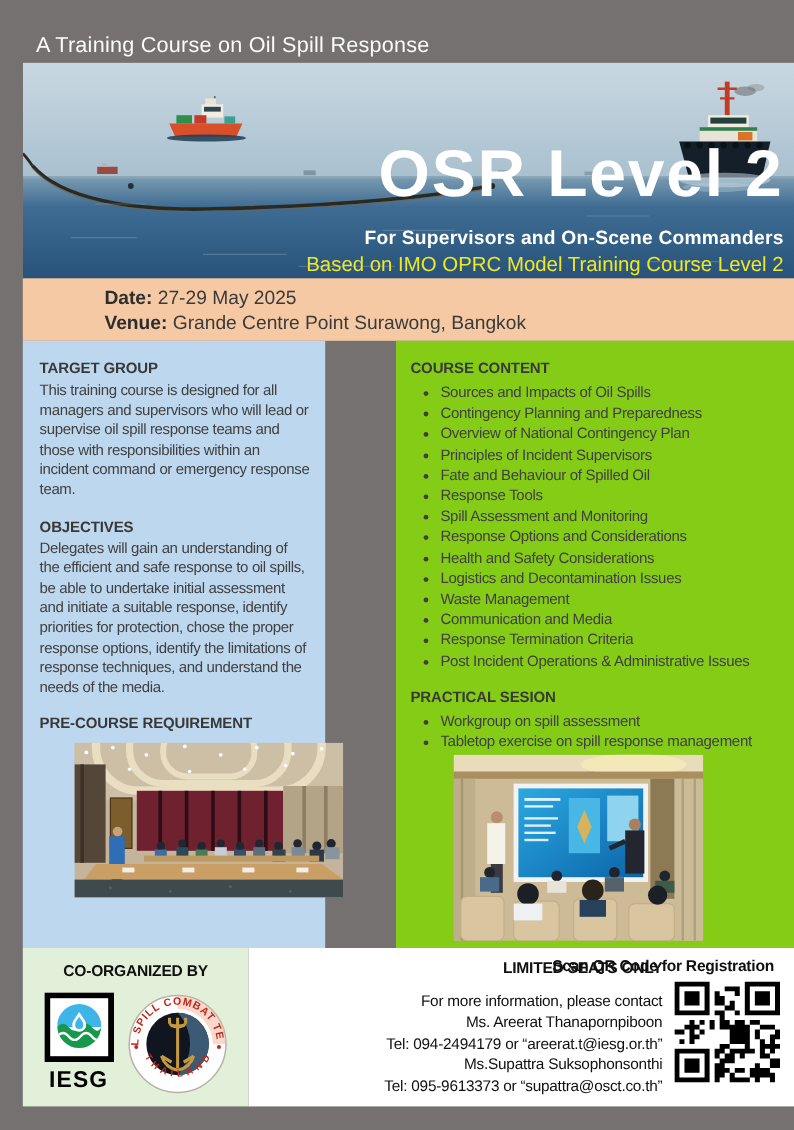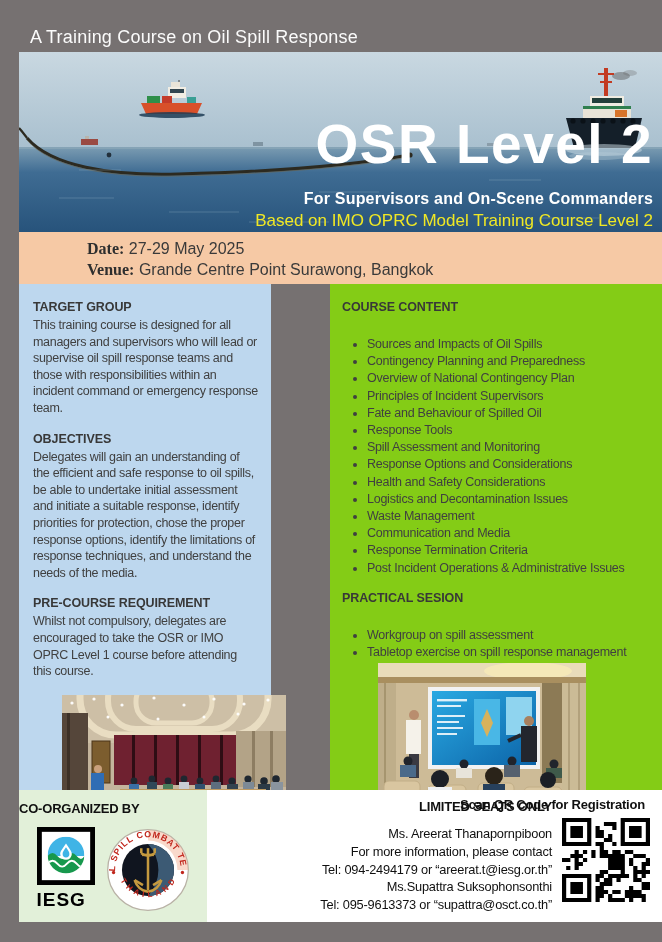--- a/index.html
+++ b/index.html
@@ -13,35 +13,35 @@
   .hero{position:absolute;left:19px;top:52px;width:643px;height:181px;overflow:hidden;}
   .hero svg{position:absolute;left:0;top:0;}
   .hero-text{position:absolute;right:9px;bottom:1px;text-align:right;}
   .hero-title{font-size:55px;font-weight:bold;color:#ffffff;line-height:49px;letter-spacing:1.5px;}
   .hero-sub{font-size:16px;font-weight:bold;color:#ffffff;line-height:21px;margin-top:19px;letter-spacing:.2px;}
   .hero-tag{font-size:17px;color:#f0e824;line-height:23px;}
 
   
   .schedule{position:absolute;left:19px;top:232px;width:643px;height:52px;background:#f6c9a5;box-sizing:border-box;padding:6px 0 0 68px;color:#3a3a3a;}
   .schedule-line{font-size:16px;line-height:21px;}
-  .schedule-line b{color:#2e2e2e;font-family:Liberation Serif, serif;}
+  .schedule-line b{color:#2e2e2e;}
 
   
   .col-left{position:absolute;left:19px;top:284px;width:252px;height:506px;background:#bdd7ee;box-sizing:border-box;padding:16px 13px 0 14px;color:#404040;}
   .col-right{position:absolute;left:330px;top:284px;width:332px;height:506px;background:#84cc16;box-sizing:border-box;padding:16px 8px 0 12px;color:#404040;}
   .sec-h{font-size:12.5px;font-weight:bold;color:#383838;margin:0 0 3px 0;letter-spacing:-.1px;}
   .sec-p{font-size:12.5px;line-height:16.6px;letter-spacing:-.3px;margin:0 0 15px 0;}
-  .col-right ul{margin:22px 0 14px 0;padding-left:25px;}
+  .col-right ul{margin:5px 0 14px 0;padding-left:25px;}
   .col-right li{font-size:12.5px;line-height:17.2px;letter-spacing:-.25px;}
   .photo1{display:block;margin:9px 0 0 29px;}
   .photo2{display:block;margin:2px 0 0 36px;}
 
   
   .footer-white{position:absolute;left:207px;top:790px;width:455px;height:132px;background:#ffffff;}
-  .footer-left{position:absolute;left:19px;top:790px;width:188px;height:132px;background:#e2f0d9;box-sizing:border-box;padding-top:11px;}
+  .footer-left{position:absolute;left:19px;top:790px;width:188px;height:132px;background:#e2f0d9;box-sizing:border-box;text-align:center;padding-top:11px;}
   .coorg-h{font-size:13px;font-weight:bold;color:#101010;letter-spacing:-.2px;}
   .logos{display:flex;justify-content:center;align-items:flex-start;gap:11px;margin-top:11px;}
   .iesg-label{font-size:19px;font-weight:bold;color:#000;letter-spacing:1px;line-height:1;margin-top:1px;}
   .footer-mid{position:absolute;left:222px;top:799px;width:330px;color:#101010;text-align:right;}
   .limited{font-size:13px;font-weight:bold;margin-bottom:11px;letter-spacing:-.2px;}
   .contact-line{font-size:12.8px;line-height:17.8px;letter-spacing:-.2px;}
   .qr-label{position:absolute;right:17px;top:797px;font-size:13px;font-weight:bold;color:#101010;letter-spacing:-.2px;}
   .qr-box{position:absolute;left:562px;top:818px;width:88px;height:84px;background:#fff;}
 </style>
 </head>
@@ -150,21 +150,20 @@
       <span>Grande Centre Point Surawong, Bangkok</span>
     </div>
   </div>
 
   <div class="col-left">
     <div class="sec-h">TARGET GROUP</div>
     <p class="sec-p">This training course is designed for all managers and supervisors who will lead or supervise oil spill response teams and those with responsibilities within an incident command or emergency response team.</p>
     <div class="sec-h">OBJECTIVES</div>
     <p class="sec-p">Delegates will gain an understanding of the efficient and safe response to oil spills, be able to undertake initial assessment and initiate a suitable response, identify priorities for protection, chose the proper response options, identify the limitations of response techniques, and understand the needs of the media.</p>
     <div class="sec-h">PRE-COURSE REQUIREMENT</div>
-    <p class="sec-p">Whilst not compulsory, delegates are encouraged to take the OSR or IMO OPRC Level 1 course before attending this course.</p>
 
     <svg class="photo1" width="224" height="129" viewBox="0 0 224 129">
       <rect width="224" height="129" fill="#c4b49c"></rect>
       <rect x="0" y="0" width="224" height="48" fill="#cdbfa6"></rect>
       <g fill="none" stroke="#e9ddc2">
         <rect x="18" y="-34" width="188" height="74" rx="36" stroke-width="7"></rect>
         <rect x="46" y="-24" width="132" height="58" rx="28" stroke-width="6"></rect>
         <rect x="74" y="-14" width="76" height="42" rx="20" stroke-width="5"></rect>
       </g>
       <g fill="#ffffff" opacity=".95">
@@ -378,22 +377,22 @@
           </text>
           <circle cx="9" cy="53" r="2" fill="#c0271d"></circle>
             <circle cx="91" cy="53" r="2" fill="#c0271d"></circle>
         </svg>
       </div>
     </div>
   </div>
 
   <div class="footer-mid">
     <div class="limited">LIMITED SEATS ONLY</div>
+    <div class="contact-line">For more information, please contact</div>
     <div class="contact-line">Ms. Areerat Thanapornpiboon</div>
-    <div class="contact-line">For more information, please contact</div>
     <div class="contact-line">Tel: 094-2494179 or “areerat.t@iesg.or.th”</div>
     <div class="contact-line">Ms.Supattra Suksophonsonthi</div>
     <div class="contact-line">Tel: 095-9613373 or “supattra@osct.co.th”</div>
   </div>
 
   <div class="qr-label">Scan QR Code for Registration</div>
   <div class="qr-box">
     <svg width="88" height="84" viewBox="0 0 84 84" preserveAspectRatio="none">
       <rect width="84" height="84" fill="#ffffff"></rect>
       <path fill="#000000" fill-rule="evenodd" d="M0 0h28v28H0z M4 4h20v20H4z M8 8h12v12H8z

